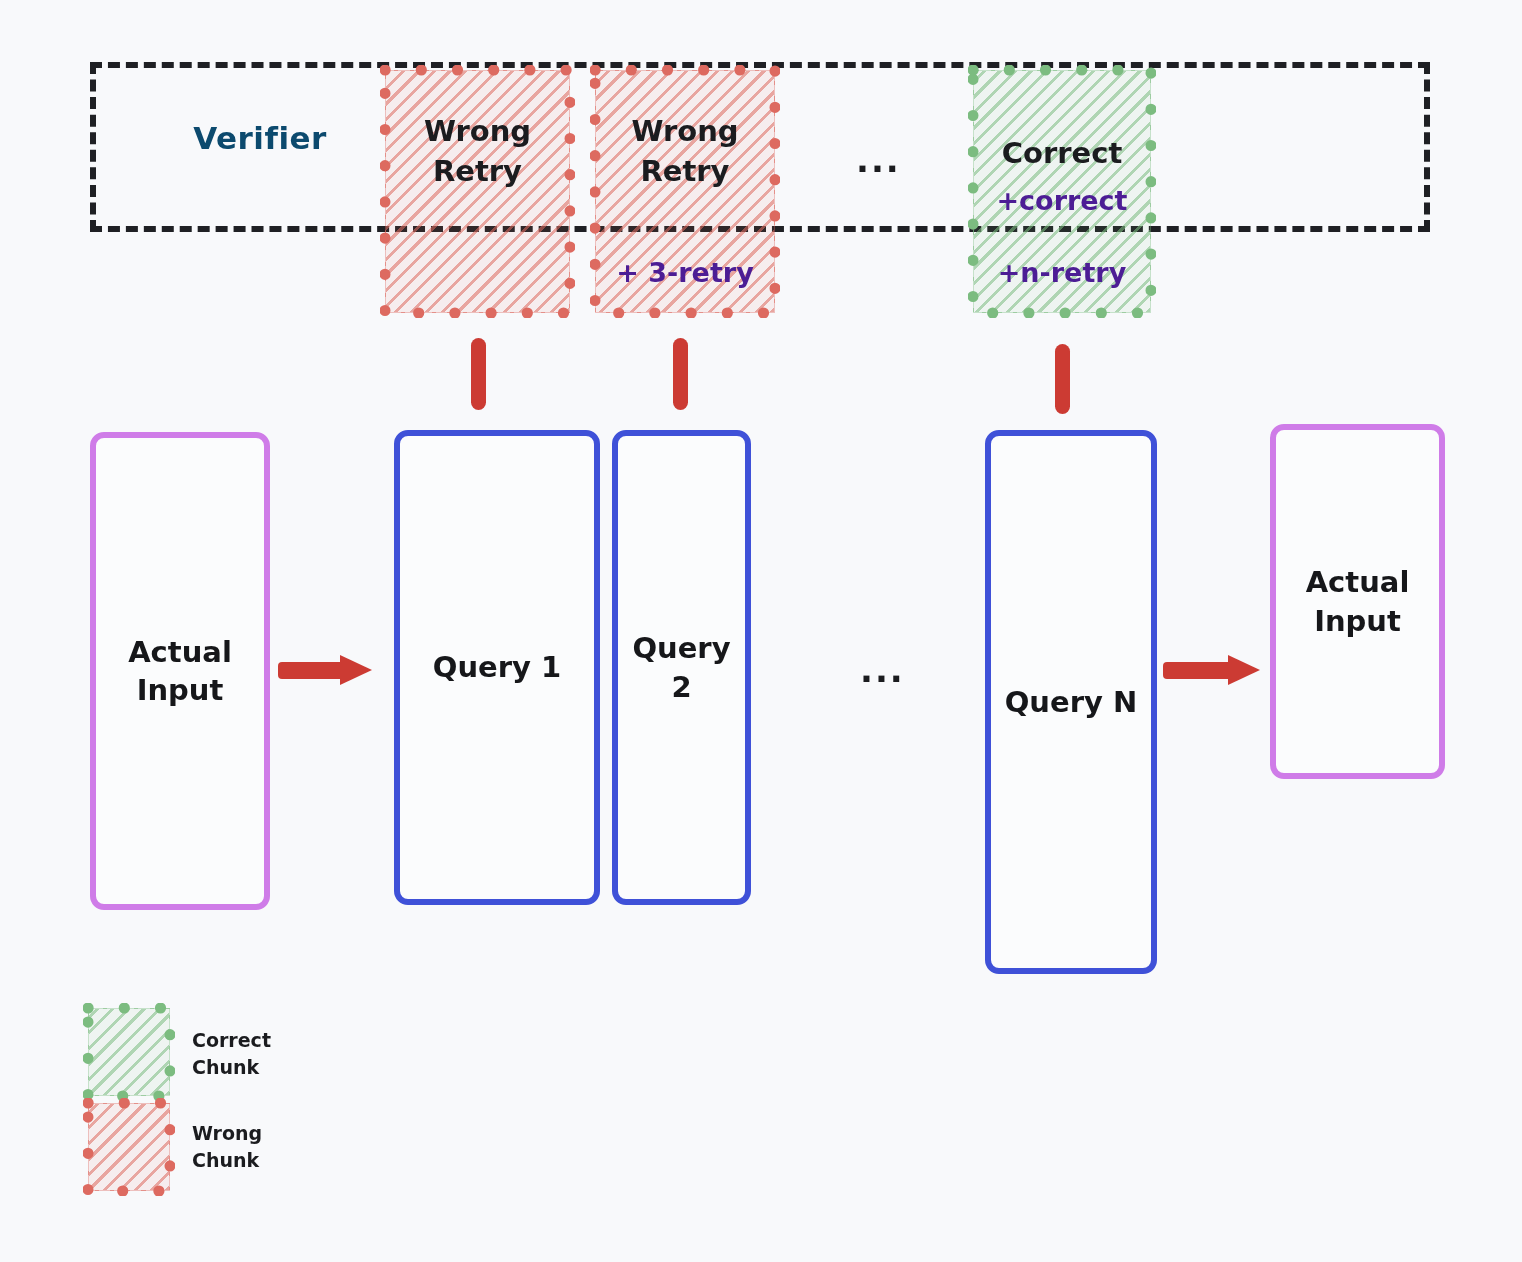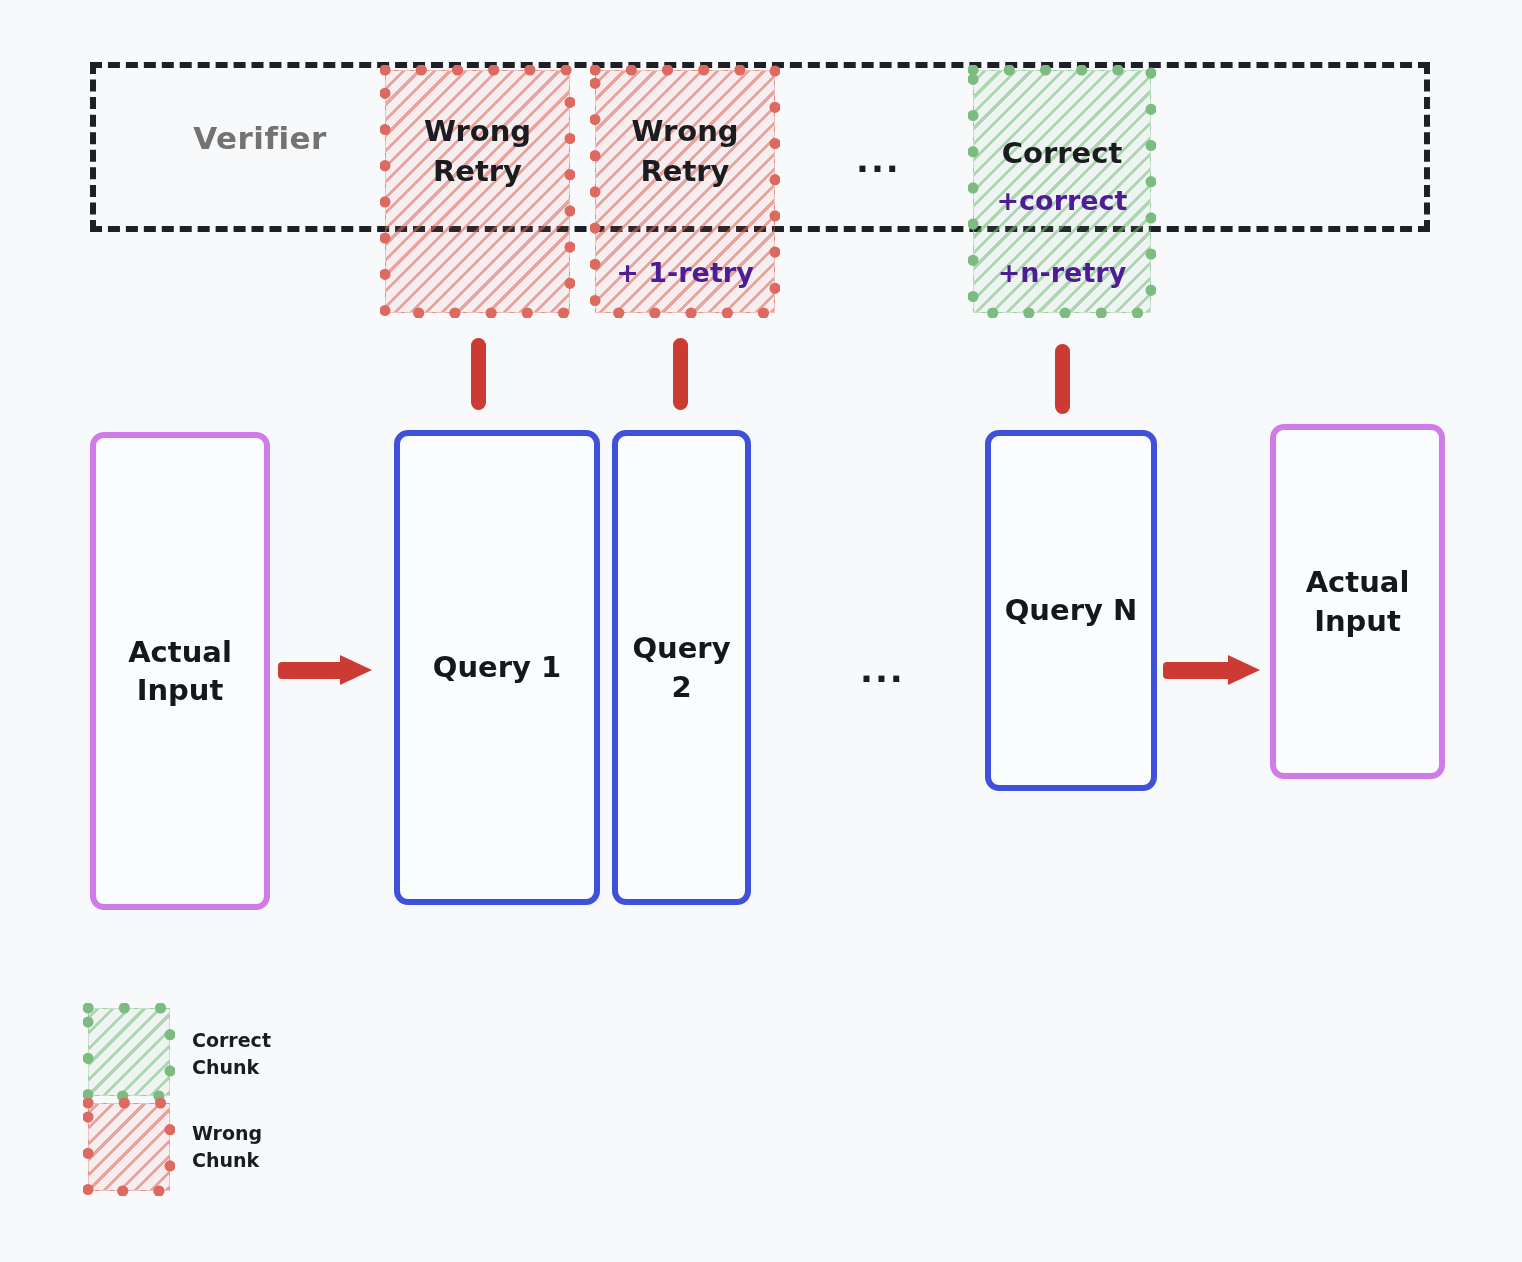--- a/index.html
+++ b/index.html
@@ -31,21 +31,21 @@
     background: transparent;
   }
   .verifier-label {
     position: absolute;
     left: 150px;
     top: 120px;
     width: 220px;
     text-align: center;
     font-size: 31px;
     font-weight: 700;
-    color: #737373;
+    color: #0c4a6e;
     letter-spacing: 0.5px;
   }
 
   
   .chunk {
     position: absolute;
     box-sizing: border-box;
     z-index: 5;
   }
   .chunk .fill {
@@ -201,21 +201,21 @@
     <div class="ctext" style="top:82px;">Retry</div>
   </div>
 
   <div class="chunk chunk-wrong" style="left:595px; top:70px; width:180px; height:243px;">
     <div class="fill"></div>
     <svg class="dots" viewBox="0 0 190 253" preserveAspectRatio="none">
       <rect x="5" y="5" width="180" height="243" fill="none" stroke="#dd6a60" stroke-width="11" stroke-linecap="round" stroke-dasharray="0.2 36" vector-effect="non-scaling-stroke"></rect>
     </svg>
     <div class="ctext" style="top:42px;">Wrong</div>
     <div class="ctext" style="top:82px;">Retry</div>
-    <div class="gtext" style="top:187px;">+ 1-retry</div>
+    <div class="gtext" style="top:187px;">+ 3-retry</div>
   </div>
 
   <div class="ellipsis" style="left:856px; top:140px;">...</div>
 
   <div class="chunk chunk-correct" style="left:973px; top:70px; width:178px; height:243px;">
     <div class="fill"></div>
     <svg class="dots" viewBox="0 0 188 253" preserveAspectRatio="none">
       <rect x="5" y="5" width="178" height="243" fill="none" stroke="#7cbc80" stroke-width="11" stroke-linecap="round" stroke-dasharray="0.2 36" vector-effect="non-scaling-stroke"></rect>
     </svg>
     <div class="ctext" style="top:64px;">Correct</div>
@@ -242,21 +242,21 @@
   <div class="nodebox node-blue" style="left:394px; top:430px; width:206px; height:475px;">
     <div class="label">Query 1</div>
   </div>
 
   <div class="nodebox node-blue" style="left:612px; top:430px; width:139px; height:475px;">
     <div class="label">Query 2</div>
   </div>
 
   <div class="ellipsis" style="left:860px; top:650px;">...</div>
 
-  <div class="nodebox node-blue" style="left:985px; top:430px; width:172px; height:361px;">
+  <div class="nodebox node-blue" style="left:985px; top:430px; width:172px; height:544px;">
     <div class="label">Query N</div>
   </div>
 
   <div class="harrow" style="left:1163px; top:655px; width:97px;">
     <div class="shaft" style="width:70px;"></div>
     <div class="head"></div>
   </div>
 
   <div class="nodebox node-purple" style="left:1270px; top:424px; width:175px; height:355px;">
     <div class="label">

